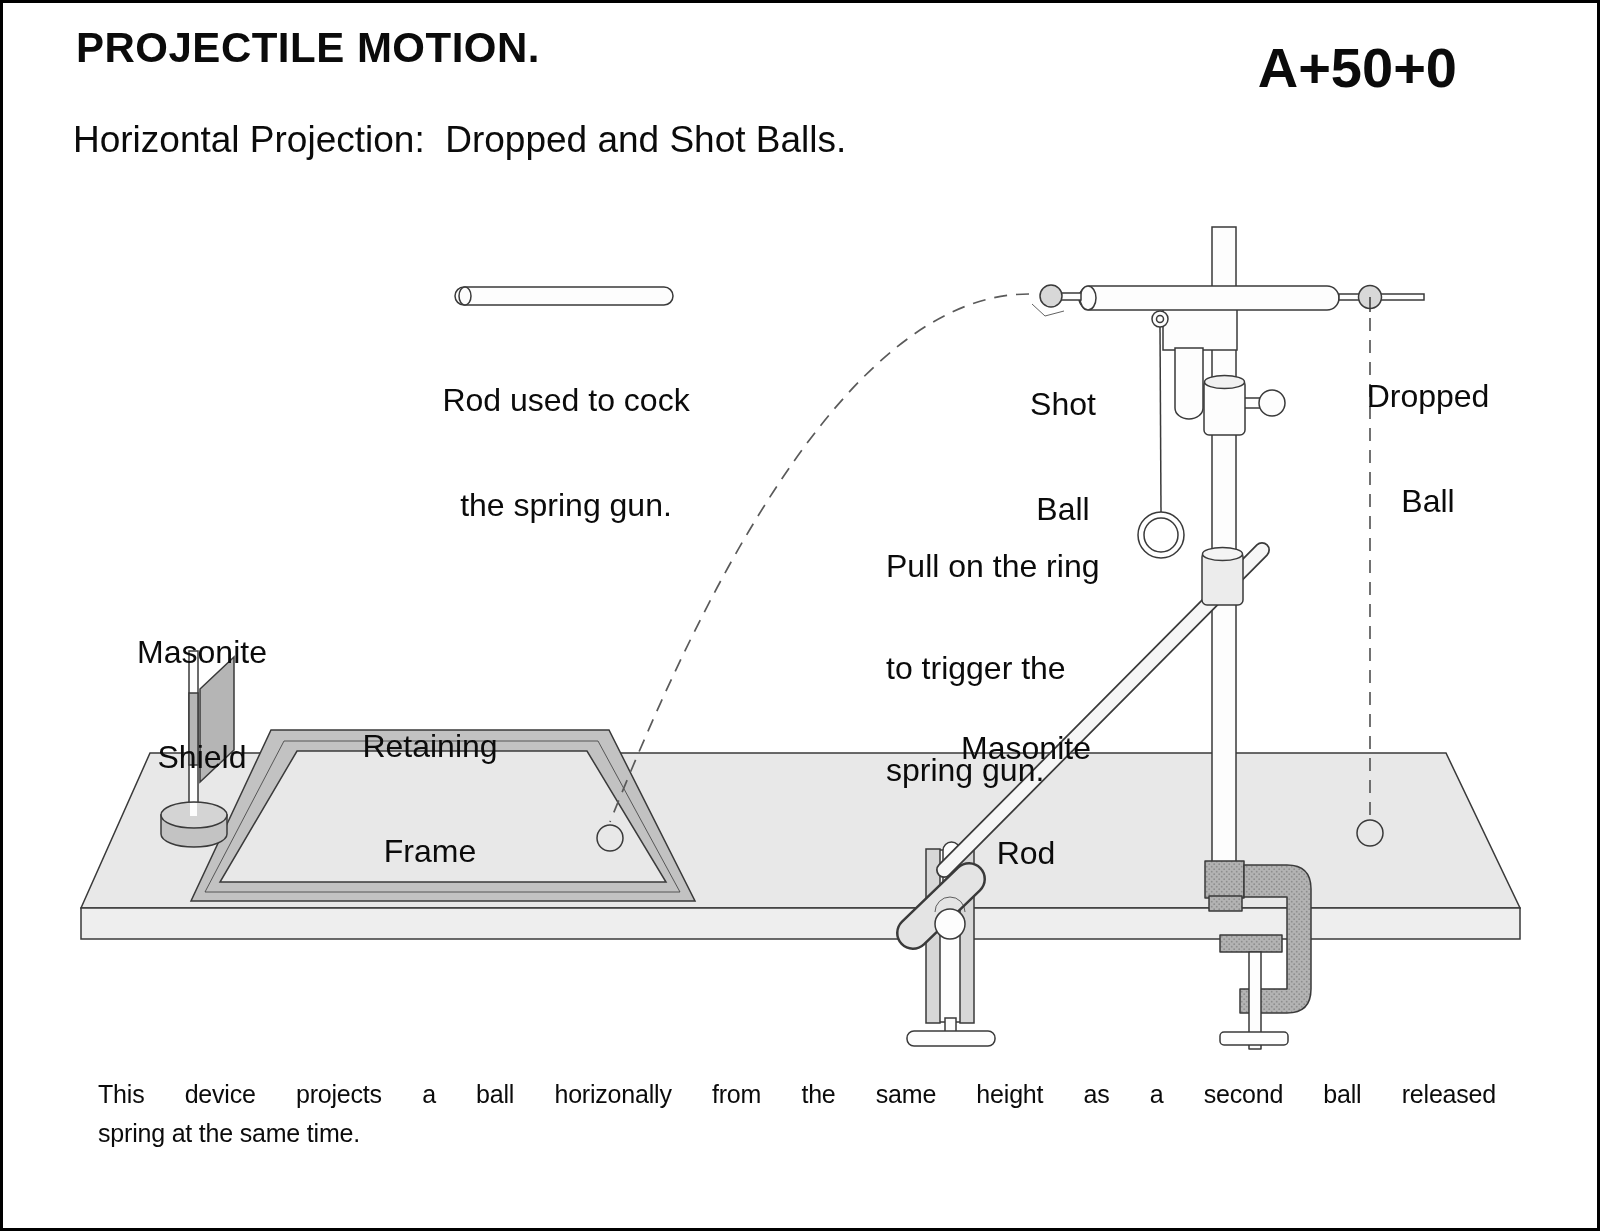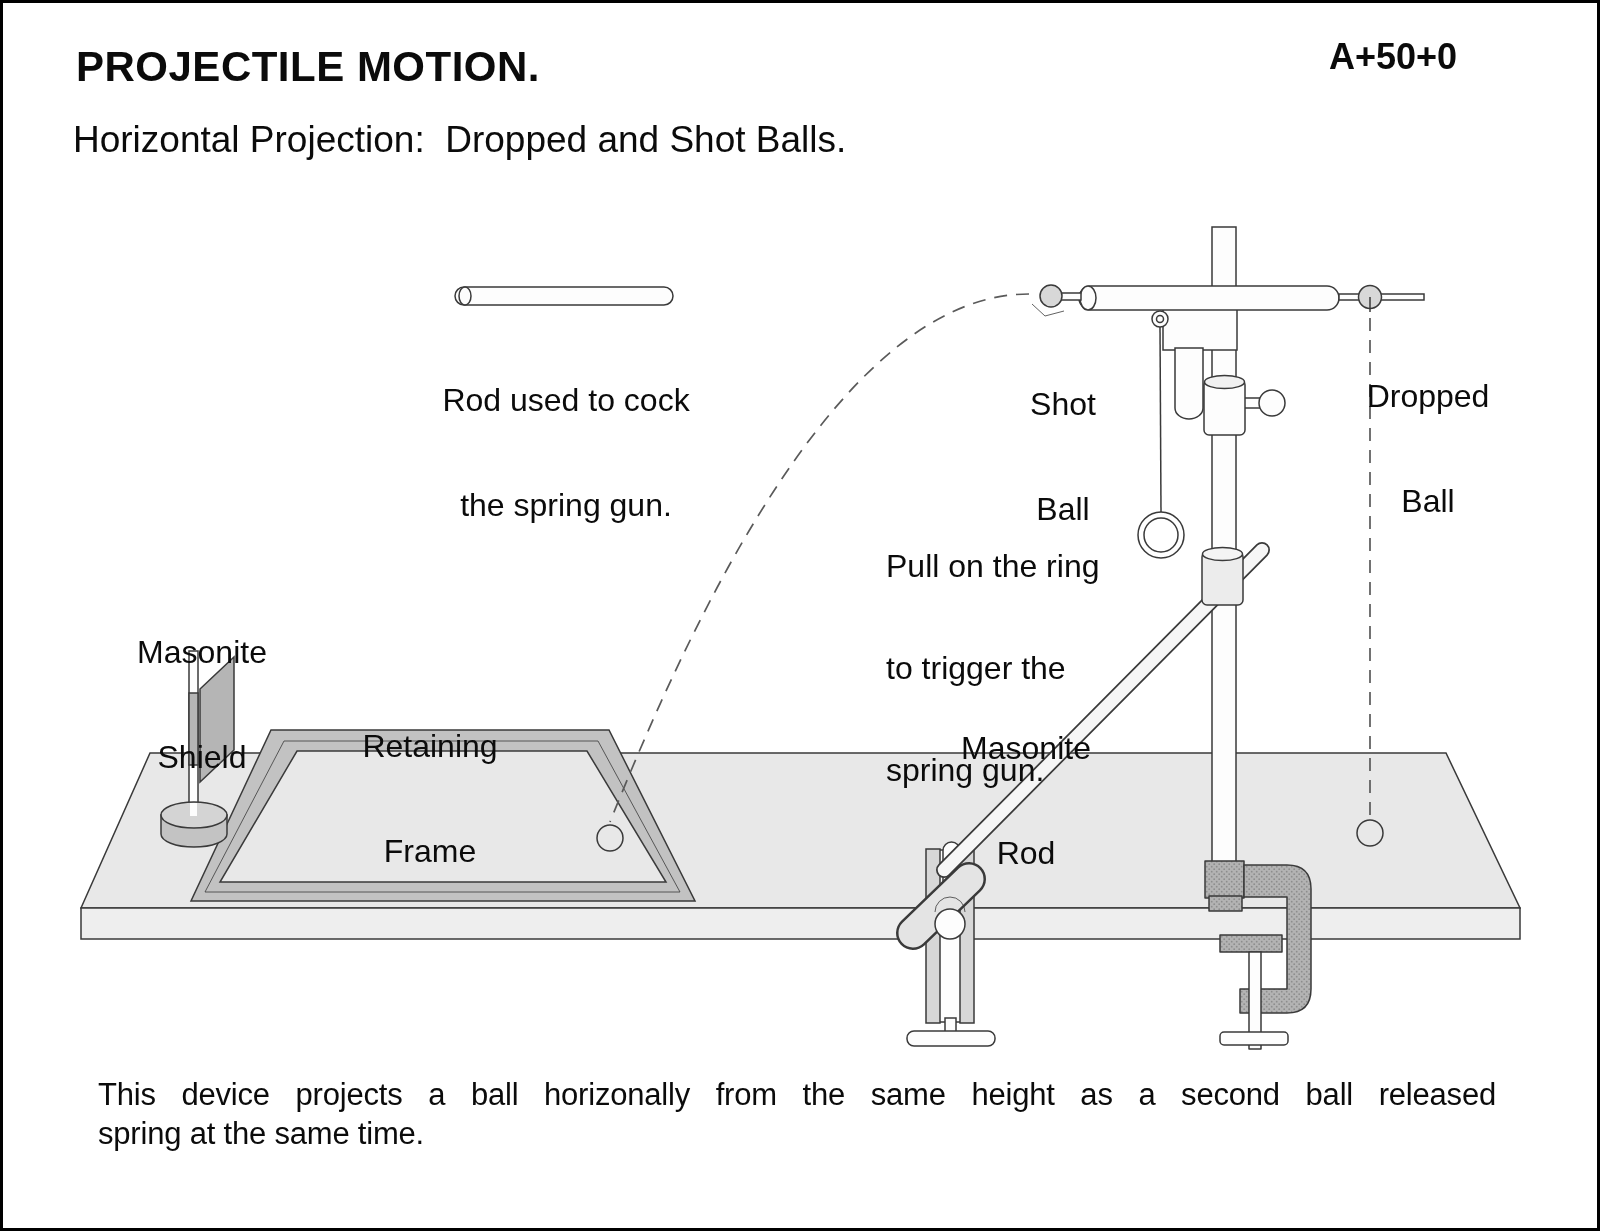--- a/index.html
+++ b/index.html
@@ -12,26 +12,26 @@
   .page svg{position:absolute;left:0;top:0;}
   .s{stroke:var(--c-outline);stroke-width:1.5;}
   .thin{stroke:var(--c-outline);stroke-width:.8;fill:none;}
   .f-table{fill:var(--c-table);}
   .f-rail{fill:var(--c-frame-rail);}
   .f-shield{fill:var(--c-shield);}
   .f-ball{fill:var(--c-ball);}
   .f-white{fill:#fdfdfd;}
   .dash{stroke:var(--c-dash);stroke-width:1.7;stroke-dasharray:13 9;fill:none;}
   .txt{position:absolute;white-space:pre;line-height:1.12;}
-  .title{left:73px;top:40px;font-size:42px;font-weight:bold;letter-spacing:.5px;}
-  .code{right:140px;top:34px;font-size:36px;font-weight:bold;}
+  .title{left:73px;top:21px;font-size:42px;font-weight:bold;letter-spacing:.5px;}
+  .code{right:140px;top:34px;font-size:56px;font-weight:bold;}
   .subtitle{left:70px;top:116px;font-size:37px;}
   .lbl{position:absolute;font-size:32px;line-height:35px;white-space:pre;}
   .center{transform:translateX(-50%);text-align:center;}
-  .caption{position:absolute;left:95px;top:1072px;width:1398px;font-size:31px;line-height:39px;letter-spacing:-.2px;}
+  .caption{position:absolute;left:95px;top:1072px;width:1398px;font-size:25px;line-height:39px;letter-spacing:-.2px;}
   .cap-line{width:100%;}
   .just{text-align:justify;text-align-last:justify;}
 </style>
 </head>
 <body>
 
 <div class="page">
 
   <svg width="1600" height="1231" viewBox="0 0 1600 1231">
     <defs>

